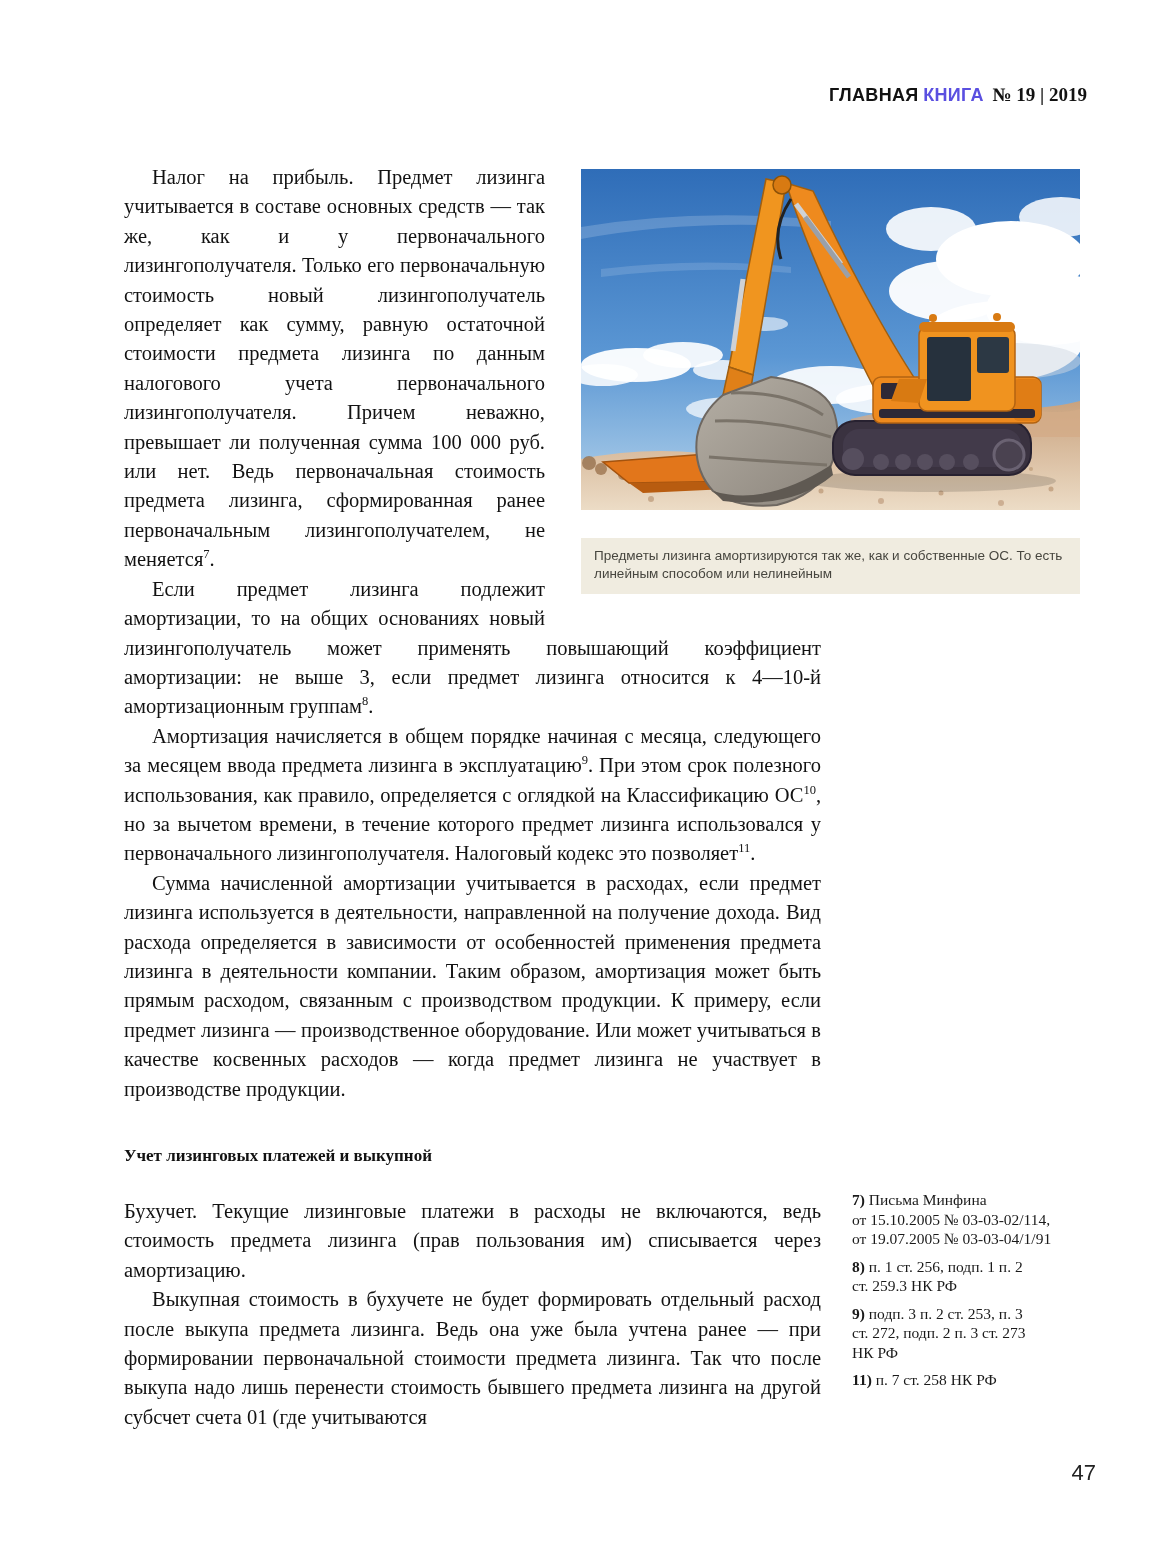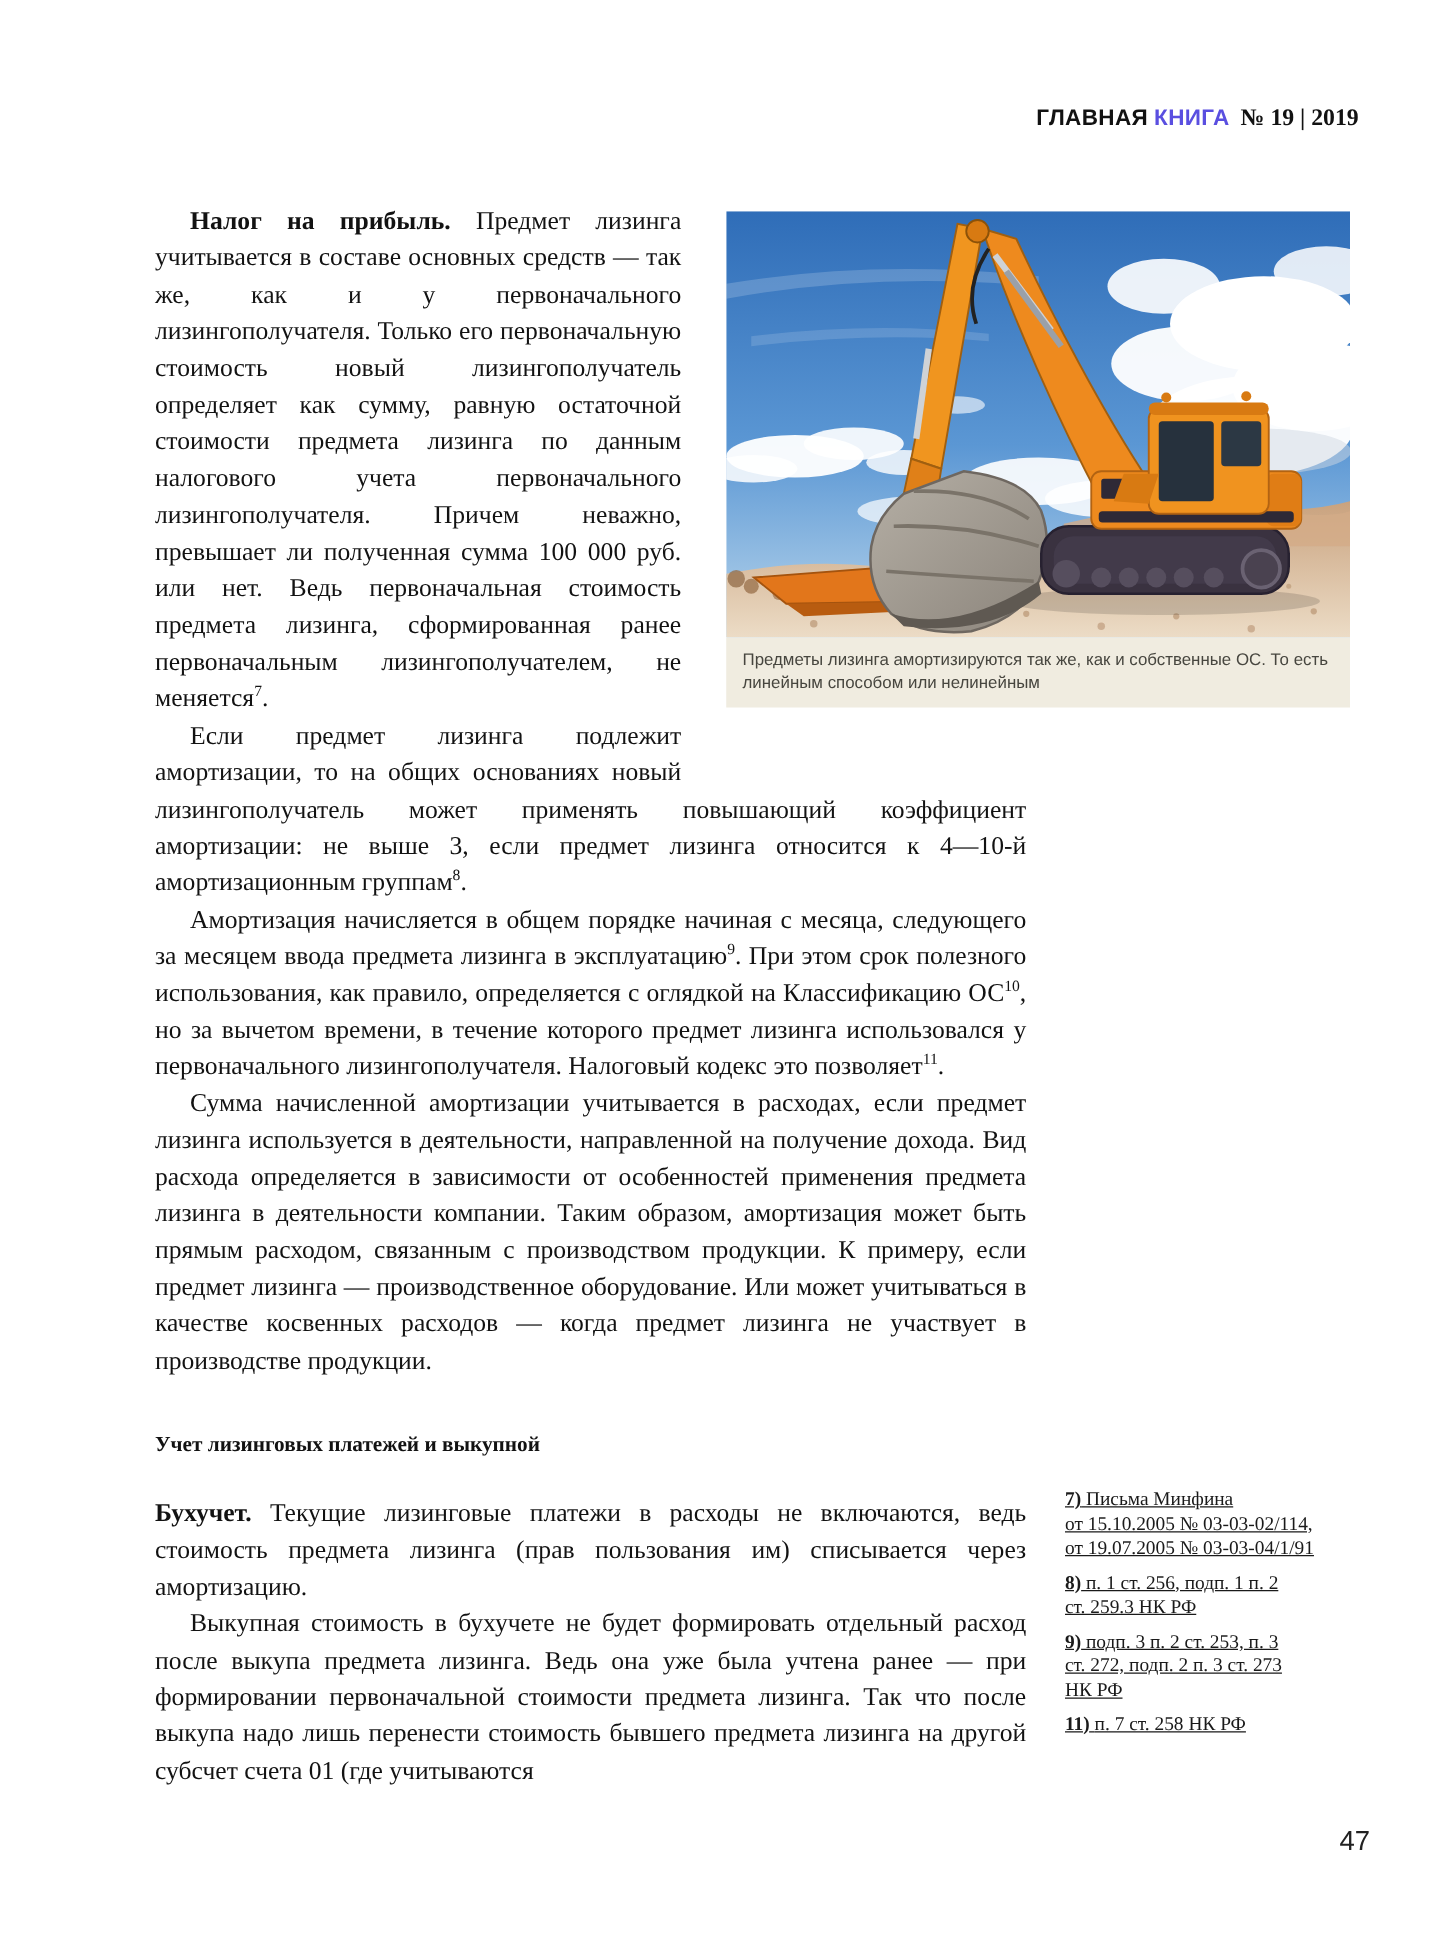--- a/index.html
+++ b/index.html
@@ -12,35 +12,35 @@
   .brand-black{color:#121212;}
   .brand-accent{color:#5a4fe0;}
   .issue{font-family:"Liberation Serif",serif;font-weight:bold;font-size:19px;color:#121212;margin-left:4px;}
 
   
   .main{position:absolute;left:124px;top:163px;width:697px;
         font-size:20.5px;line-height:29.4px;text-align:justify;hyphens:auto;}
   .photo-spacer{float:right;width:276px;height:446px;}
   .main p{margin:0;text-indent:28px;}
   .main p.noindent{text-indent:0;}
-  .lead{font-weight:bold;}
+  .lead{font-weight:normal;}
   sup{font-size:12.5px;line-height:0;}
 
   h2{font-weight:bold;font-size:17px;line-height:35px;margin:34px 0 24px;text-align:left;text-indent:0;}
   h2 span{display:block;}
 
   
   .figure{position:absolute;left:581px;top:169px;width:499px;margin:0;}
   .figure svg{display:block;width:499px;height:341px;}
   .caption{background:#f0ece0;padding:9px 13px 11px;font-family:"Liberation Sans",sans-serif;
-           font-size:13.5px;line-height:18px;color:#47463f;text-align:left;}
+           font-size:13.5px;line-height:18px;color:#47463f;text-align:left;margin-top:28px;}
 
   
   .footnotes{position:absolute;left:852px;top:1190px;width:248px;
-             font-size:15.5px;line-height:19.5px;text-align:left;color:#1a1a1a;text-decoration:underline;}
+             font-size:15.5px;line-height:19.5px;text-align:left;color:#1a1a1a;}
   .fn{margin:0 0 8px;}
   .fn-num{font-weight:bold;}
   .fn-text{white-space:pre-line;}
 
   .pagenum{position:absolute;top:1460px;right:79px;font-family:"Liberation Sans",sans-serif;
            font-size:22px;color:#222;}
 </style>
 </head>
 <body>
 

